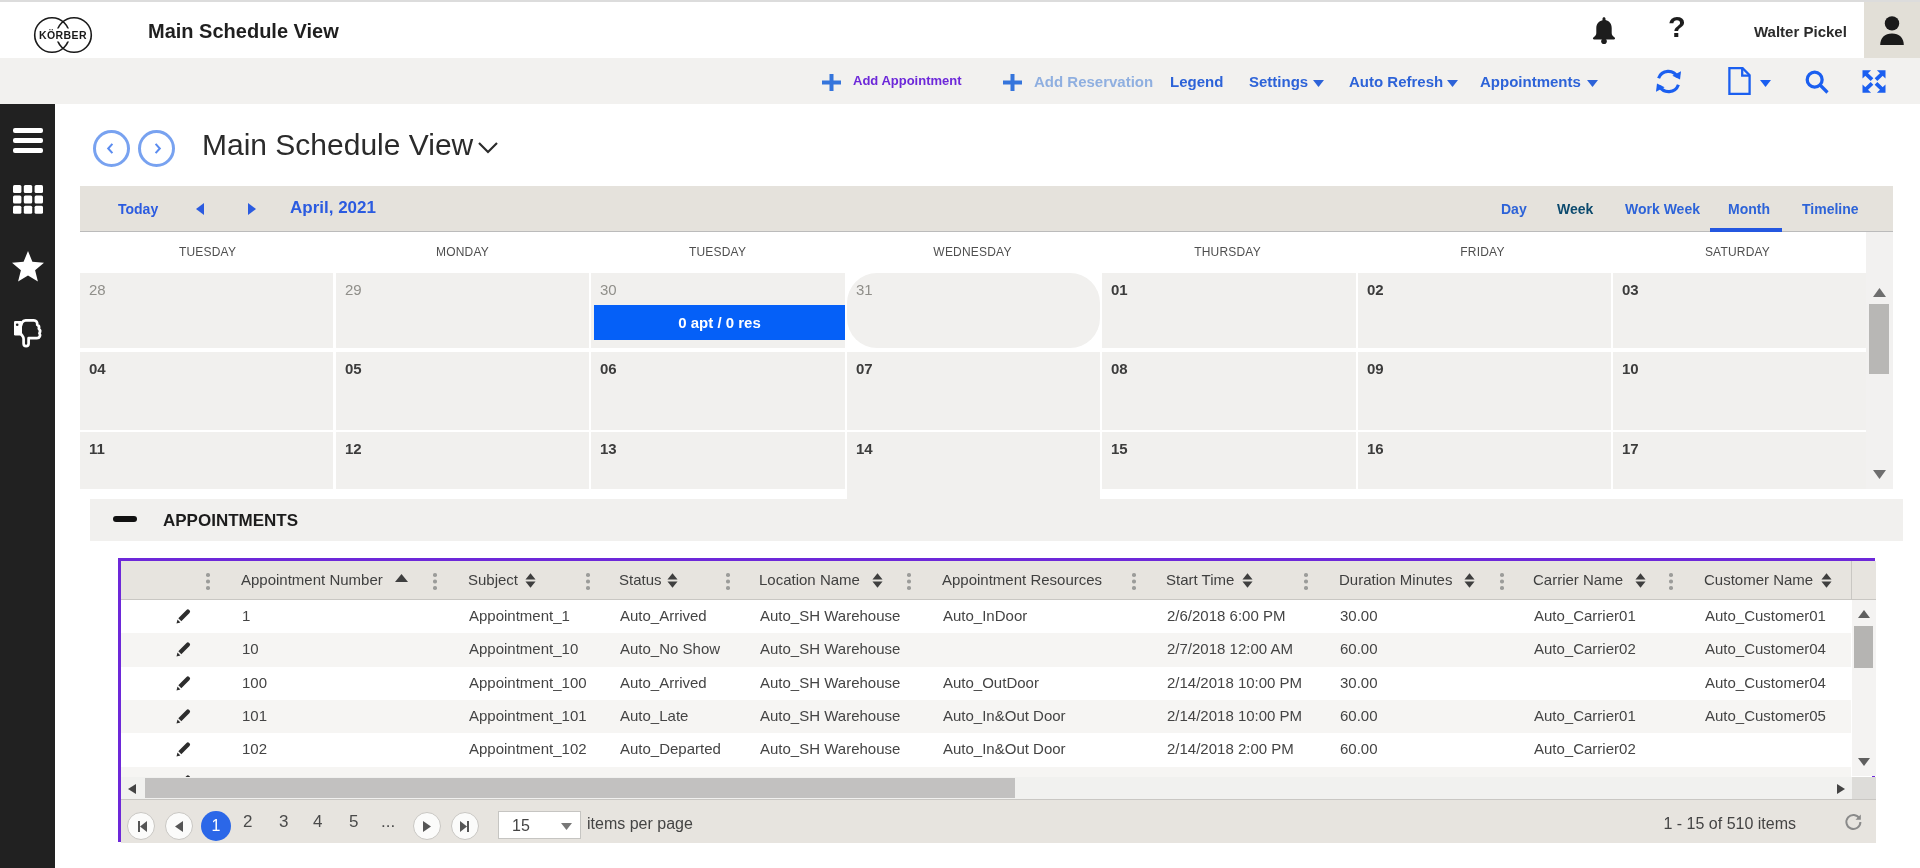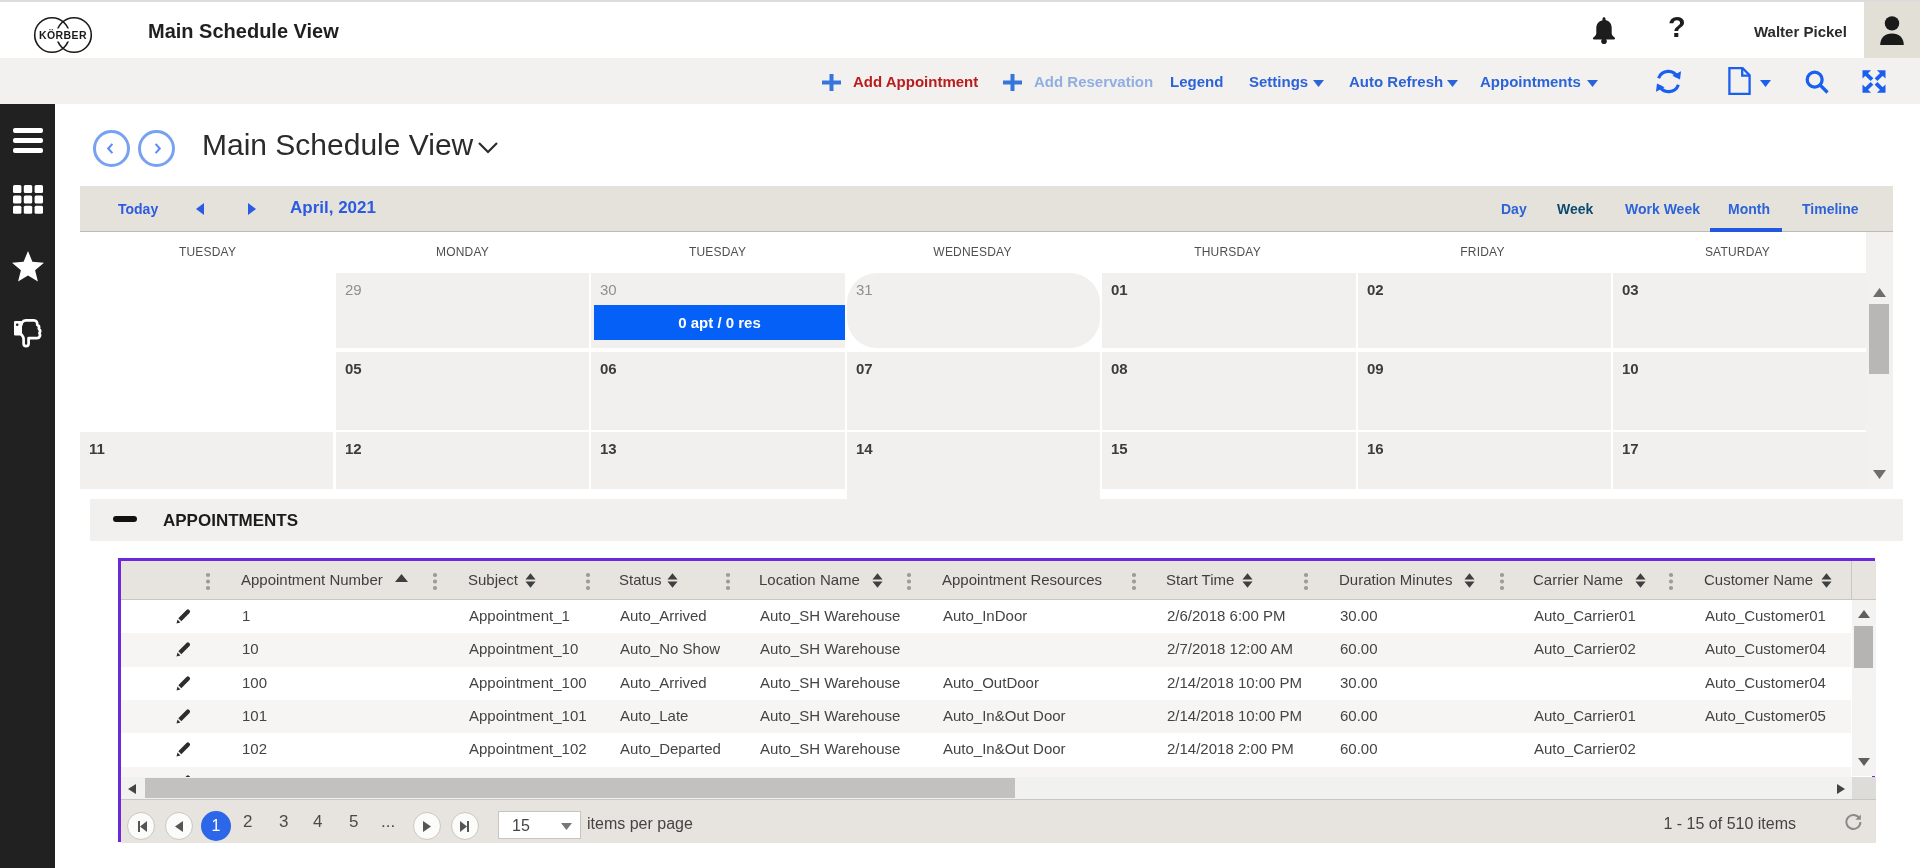--- a/index.html
+++ b/index.html
@@ -54,21 +54,21 @@
         <circle cx="14" cy="8.4" r="7.2" fill="#1a1a1a"></circle>
         <path fill="#1a1a1a" d="M2.2 30c0-7.2 4.6-11.6 11.8-11.6S25.8 22.8 25.8 30z"></path>
       </svg>
     </div>
   </div>
 
   <div class="abs" style="left:0;top:58px;width:1920px;height:46px;background:#f2f1ef;">
     <svg class="abs" style="left:822px;top:16px;" width="19" height="17" viewBox="0 0 19 17">
         <path fill="#3575dc" d="M7.5 0h4v6.5H19v4h-7.5V17h-4v-6.5H0v-4h7.5z"></path>
       </svg>
-    <div class="abs" style="left:853px;top:15px;font-size:15px;font-weight:700;color:#b91c1c;">Add Appointment</div>
+    <div class="abs" style="left:853px;top:15px;font-size:13px;font-weight:700;color:#6d28d9;">Add Appointment</div>
     <svg class="abs" style="left:1003px;top:16px;" width="19" height="17" viewBox="0 0 19 17">
         <path fill="#3575dc" d="M7.5 0h4v6.5H19v4h-7.5V17h-4v-6.5H0v-4h7.5z"></path>
       </svg>
     <div class="abs" style="left:1034px;top:15px;font-size:15px;font-weight:700;color:#8fafe0;">Add Reservation</div>
     <div class="abs" style="left:1170px;top:15px;font-size:15px;font-weight:700;color:#2d63d8;">Legend</div>
     <div class="abs" style="left:1249px;top:15px;font-size:15px;font-weight:700;color:#2d63d8;">Settings</div>
     <svg class="abs" style="left:1313px;top:22px;" width="11" height="7" viewBox="0 0 11 7">
         <path fill="#2d63d8" d="M0 0h11L5.5 7z"></path>
       </svg>
     <div class="abs" style="left:1349px;top:15px;font-size:15px;font-weight:700;color:#2d63d8;">Auto Refresh</div>
@@ -168,37 +168,43 @@
 
     <div class="abs" style="left:0;top:46px;width:1813px;height:40px;background:#fff;"></div>
     <div class="abs dayname" style="left:0px;">TUESDAY</div>
     <div class="abs dayname" style="left:255px;">MONDAY</div>
     <div class="abs dayname" style="left:510px;">TUESDAY</div>
     <div class="abs dayname" style="left:765px;">WEDNESDAY</div>
     <div class="abs dayname" style="left:1020px;">THURSDAY</div>
     <div class="abs dayname" style="left:1275px;">FRIDAY</div>
     <div class="abs dayname" style="left:1530px;">SATURDAY</div>
 
+    <div class="cell o" style="left:0;top:87px;width:253px;height:75px;">
+        <div class="dnum">28</div>
+      </div>
     <div class="cell o" style="left:256px;top:87px;width:253px;height:75px;">
         <div class="dnum">29</div>
       </div>
     <div class="cell o" style="left:511px;top:87px;width:254px;height:75px;">
         <div class="dnum">30</div>
       </div>
     <div class="cell o" style="left:767px;top:87px;width:253px;height:75px;border-radius:30px;">
         <div class="dnum">31</div>
       </div>
     <div class="cell" style="left:1022px;top:87px;width:254px;height:75px;">
         <div class="dnum">01</div>
       </div>
     <div class="cell" style="left:1278px;top:87px;width:253px;height:75px;">
         <div class="dnum">02</div>
       </div>
     <div class="cell" style="left:1533px;top:87px;width:253px;height:75px;">
         <div class="dnum">03</div>
+      </div>
+    <div class="cell" style="left:0;top:166px;width:253px;height:78px;">
+        <div class="dnum">04</div>
       </div>
     <div class="cell" style="left:256px;top:166px;width:253px;height:78px;">
         <div class="dnum">05</div>
       </div>
     <div class="cell" style="left:511px;top:166px;width:254px;height:78px;">
         <div class="dnum">06</div>
       </div>
     <div class="cell" style="left:767px;top:166px;width:253px;height:78px;">
         <div class="dnum">07</div>
       </div>

